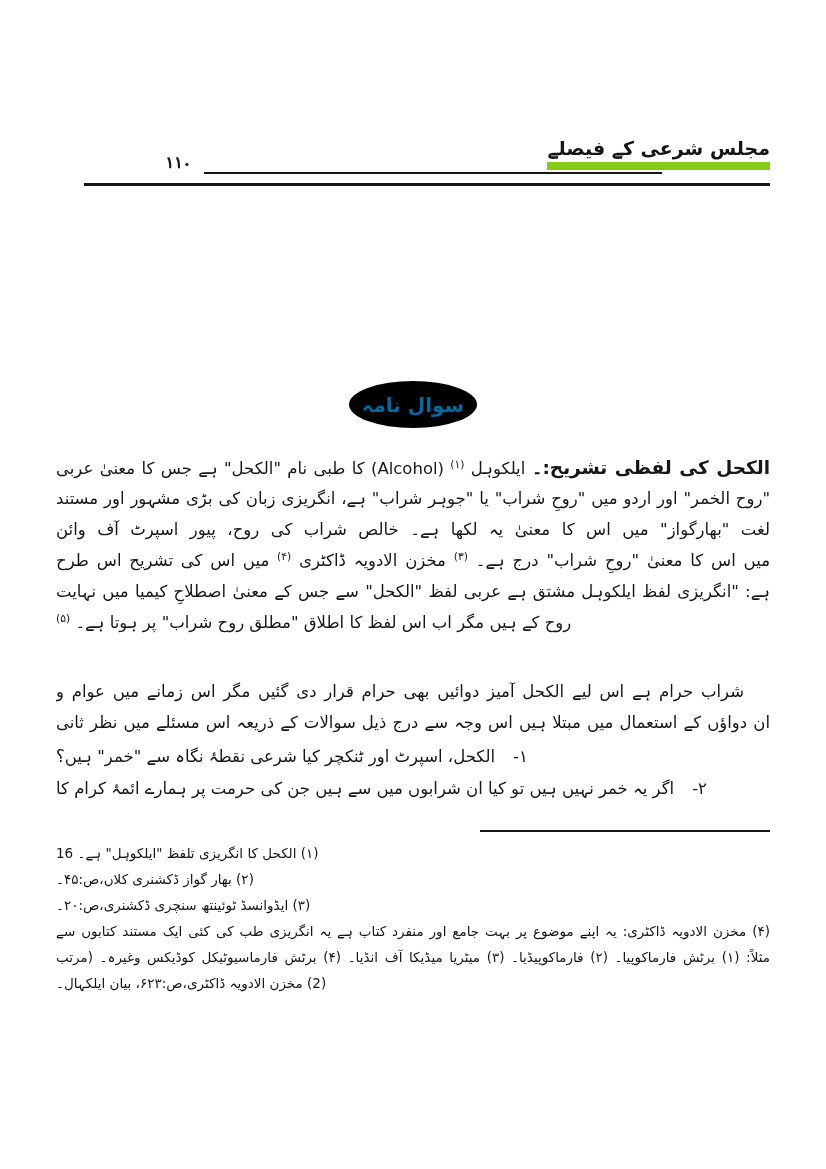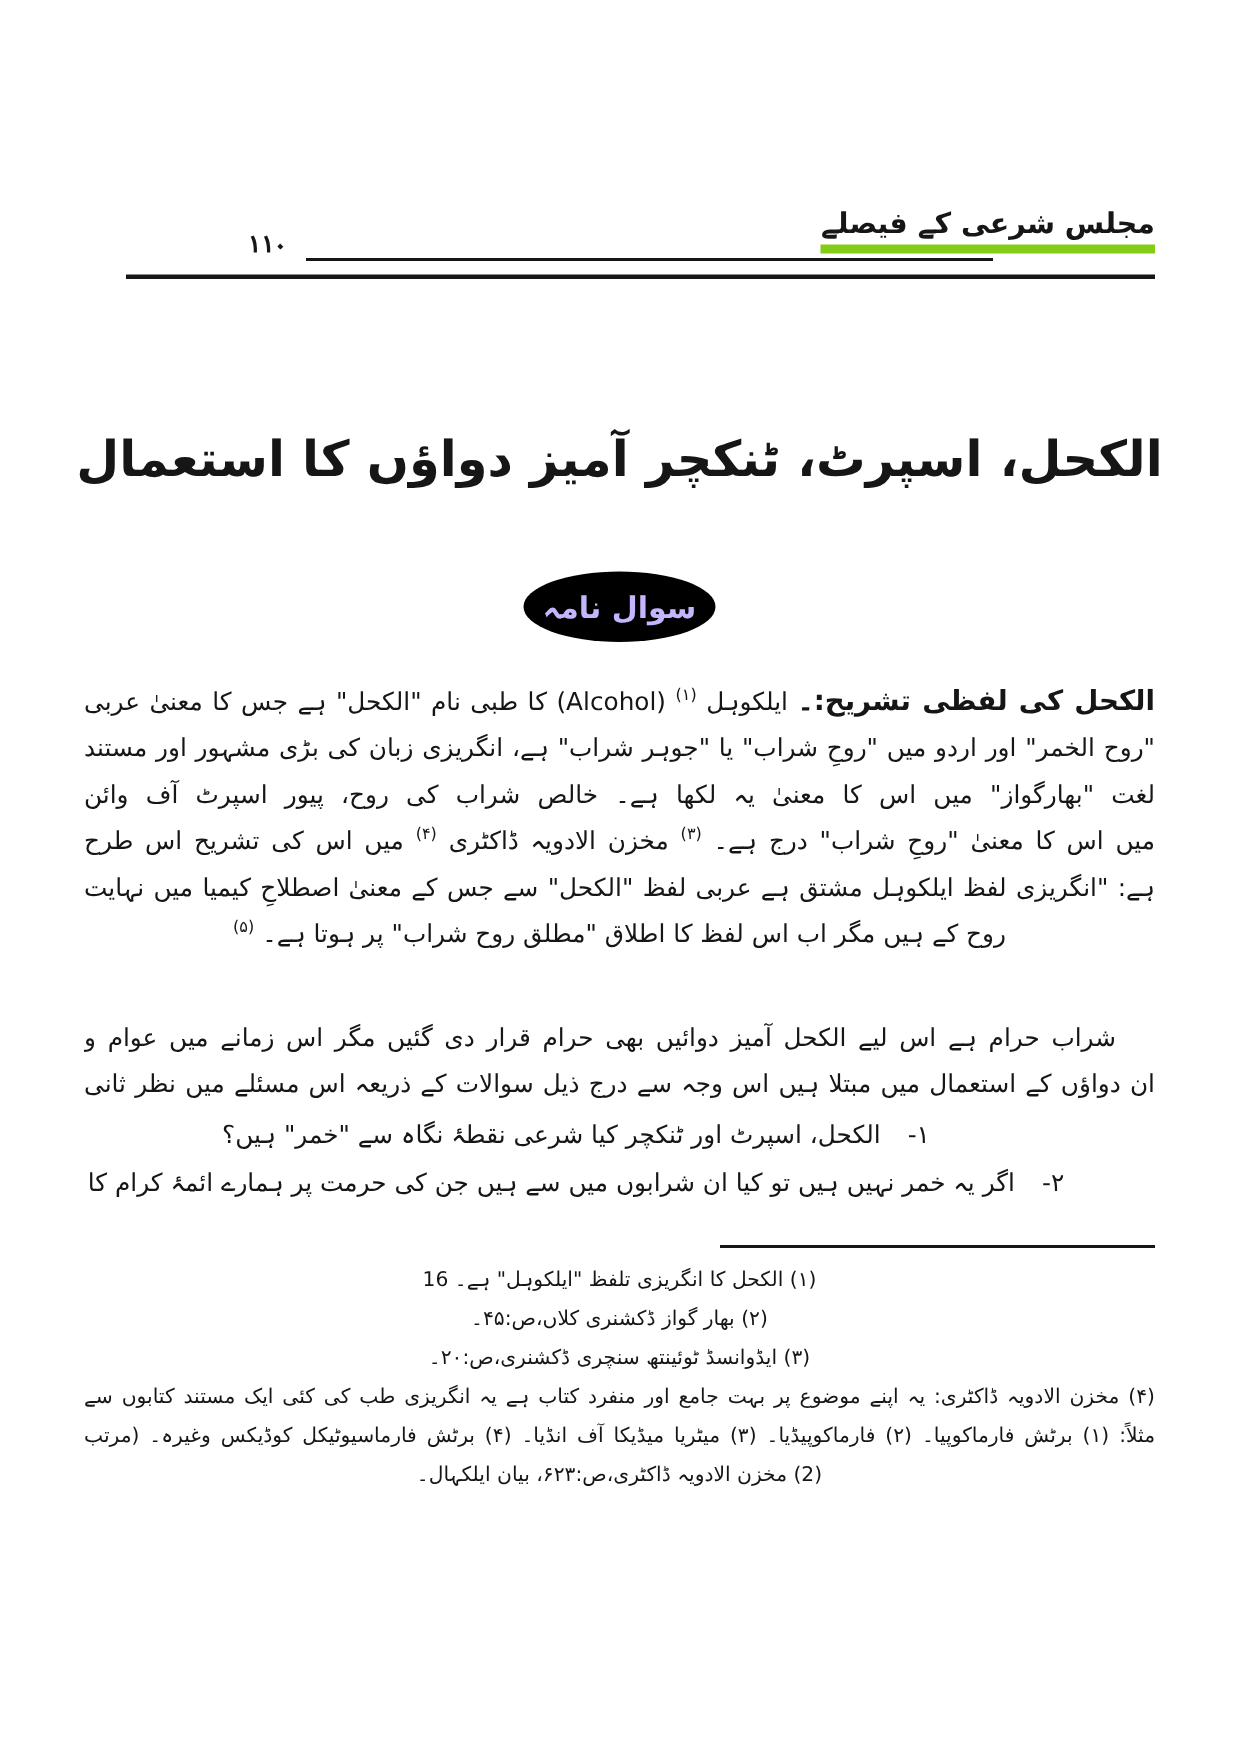--- a/index.html
+++ b/index.html
@@ -8,48 +8,48 @@
     width:826px;height:1169px;
     background:#ffffff;
     color:#161616;
     font-family:"DejaVu Sans", sans-serif;
     overflow:hidden;
   }
   
   .running-title{
     position:absolute;top:137px;right:56px;
     direction:rtl;font-size:19px;font-weight:bold;
-    padding-bottom:3px;border-bottom:6px solid #84cc16;
+    padding-bottom:3px;border-bottom:8px solid #84cc16;
   }
   .page-number{
     position:absolute;top:154px;left:165px;
     font-size:15px;font-weight:bold;letter-spacing:1px;font-family:Liberation Serif, serif;
   }
   .rule-short{position:absolute;top:172px;left:204px;width:458px;height:2px;background:#161616;}
   .rule-main{position:absolute;top:183px;left:84px;width:686px;height:3px;background:#161616;}
   
   .main-title{
     position:absolute;top:286px;left:0;right:0;
     text-align:center;direction:rtl;
     font-size:33px;font-weight:bold;
   }
   .badge{
     position:absolute;top:381px;left:50%;transform:translateX(-50%);
     width:128px;height:47px;background:#000000;border-radius:50%;
     display:flex;align-items:center;justify-content:center;
   }
-  .badge-label{color:#c4b5fd;font-size:20px;direction:rtl;font-weight:bold;}
+  .badge-label{color:#0369a1;font-size:20px;direction:rtl;font-weight:bold;}
   
   .bodytext{
     position:absolute;left:56px;right:56px;
     direction:rtl;font-size:16.5px;
   }
   .tline{height:31px;line-height:31px;overflow:hidden;}
   .al-justify{text-align:justify;text-align-last:justify;}
-  .al-right{text-align:center;}
+  .al-right{text-align:left;}
   .lead-bold{font-weight:bold;font-size:1.12em;}
   sup.fn-ref{font-size:0.65em;line-height:0;vertical-align:super;}
   #para1{top:452px;}
   #para2{top:676px;}
   #questions{top:741px;padding-right:58px;}
   #questions .tline{height:32px;line-height:32px;}
   .indent-first .tline:first-child{text-indent:26px;}
   .qnum{margin-left:18px;}
   
   .fn-rule{position:absolute;top:830px;left:480px;width:290px;height:2px;background:#161616;}
@@ -59,21 +59,20 @@
 </head>
 <body>
 
 <div class="page">
 
   <div class="running-title">مجلس شرعی کے فیصلے</div>
   <div class="page-number">۱۱۰</div>
   <div class="rule-short"></div>
   <div class="rule-main"></div>
 
-  <div class="main-title">الکحل، اسپرٹ، ٹنکچر آمیز دواؤں کا استعمال</div>
 
   <div class="badge">
     <span class="badge-label">سوال نامہ</span>
   </div>
 
   <div id="para1" class="bodytext">
       <div class="tline al-justify"><span class="lead-bold">الکحل کی لفظی تشریح:۔</span> ایلکوہل <sup class="fn-ref">(۱)</sup> (Alcohol) کا طبی نام "الکحل" ہے جس کا معنیٰ عربی میں</div>
       <div class="tline al-justify">"روح الخمر" اور اردو میں "روحِ شراب" یا "جوہر شراب" ہے، انگریزی زبان کی بڑی مشہور اور مستند</div>
       <div class="tline al-justify">لغت "بھارگواز" میں اس کا معنیٰ یہ لکھا ہے۔ خالص شراب کی روح، پیور اسپرٹ آف وائن</div>
       <div class="tline al-justify">میں اس کا معنیٰ "روحِ شراب" درج ہے۔ <sup class="fn-ref">(۳)</sup> مخزن الادویہ ڈاکٹری <sup class="fn-ref">(۴)</sup> میں اس کی تشریح اس طرح</div>

